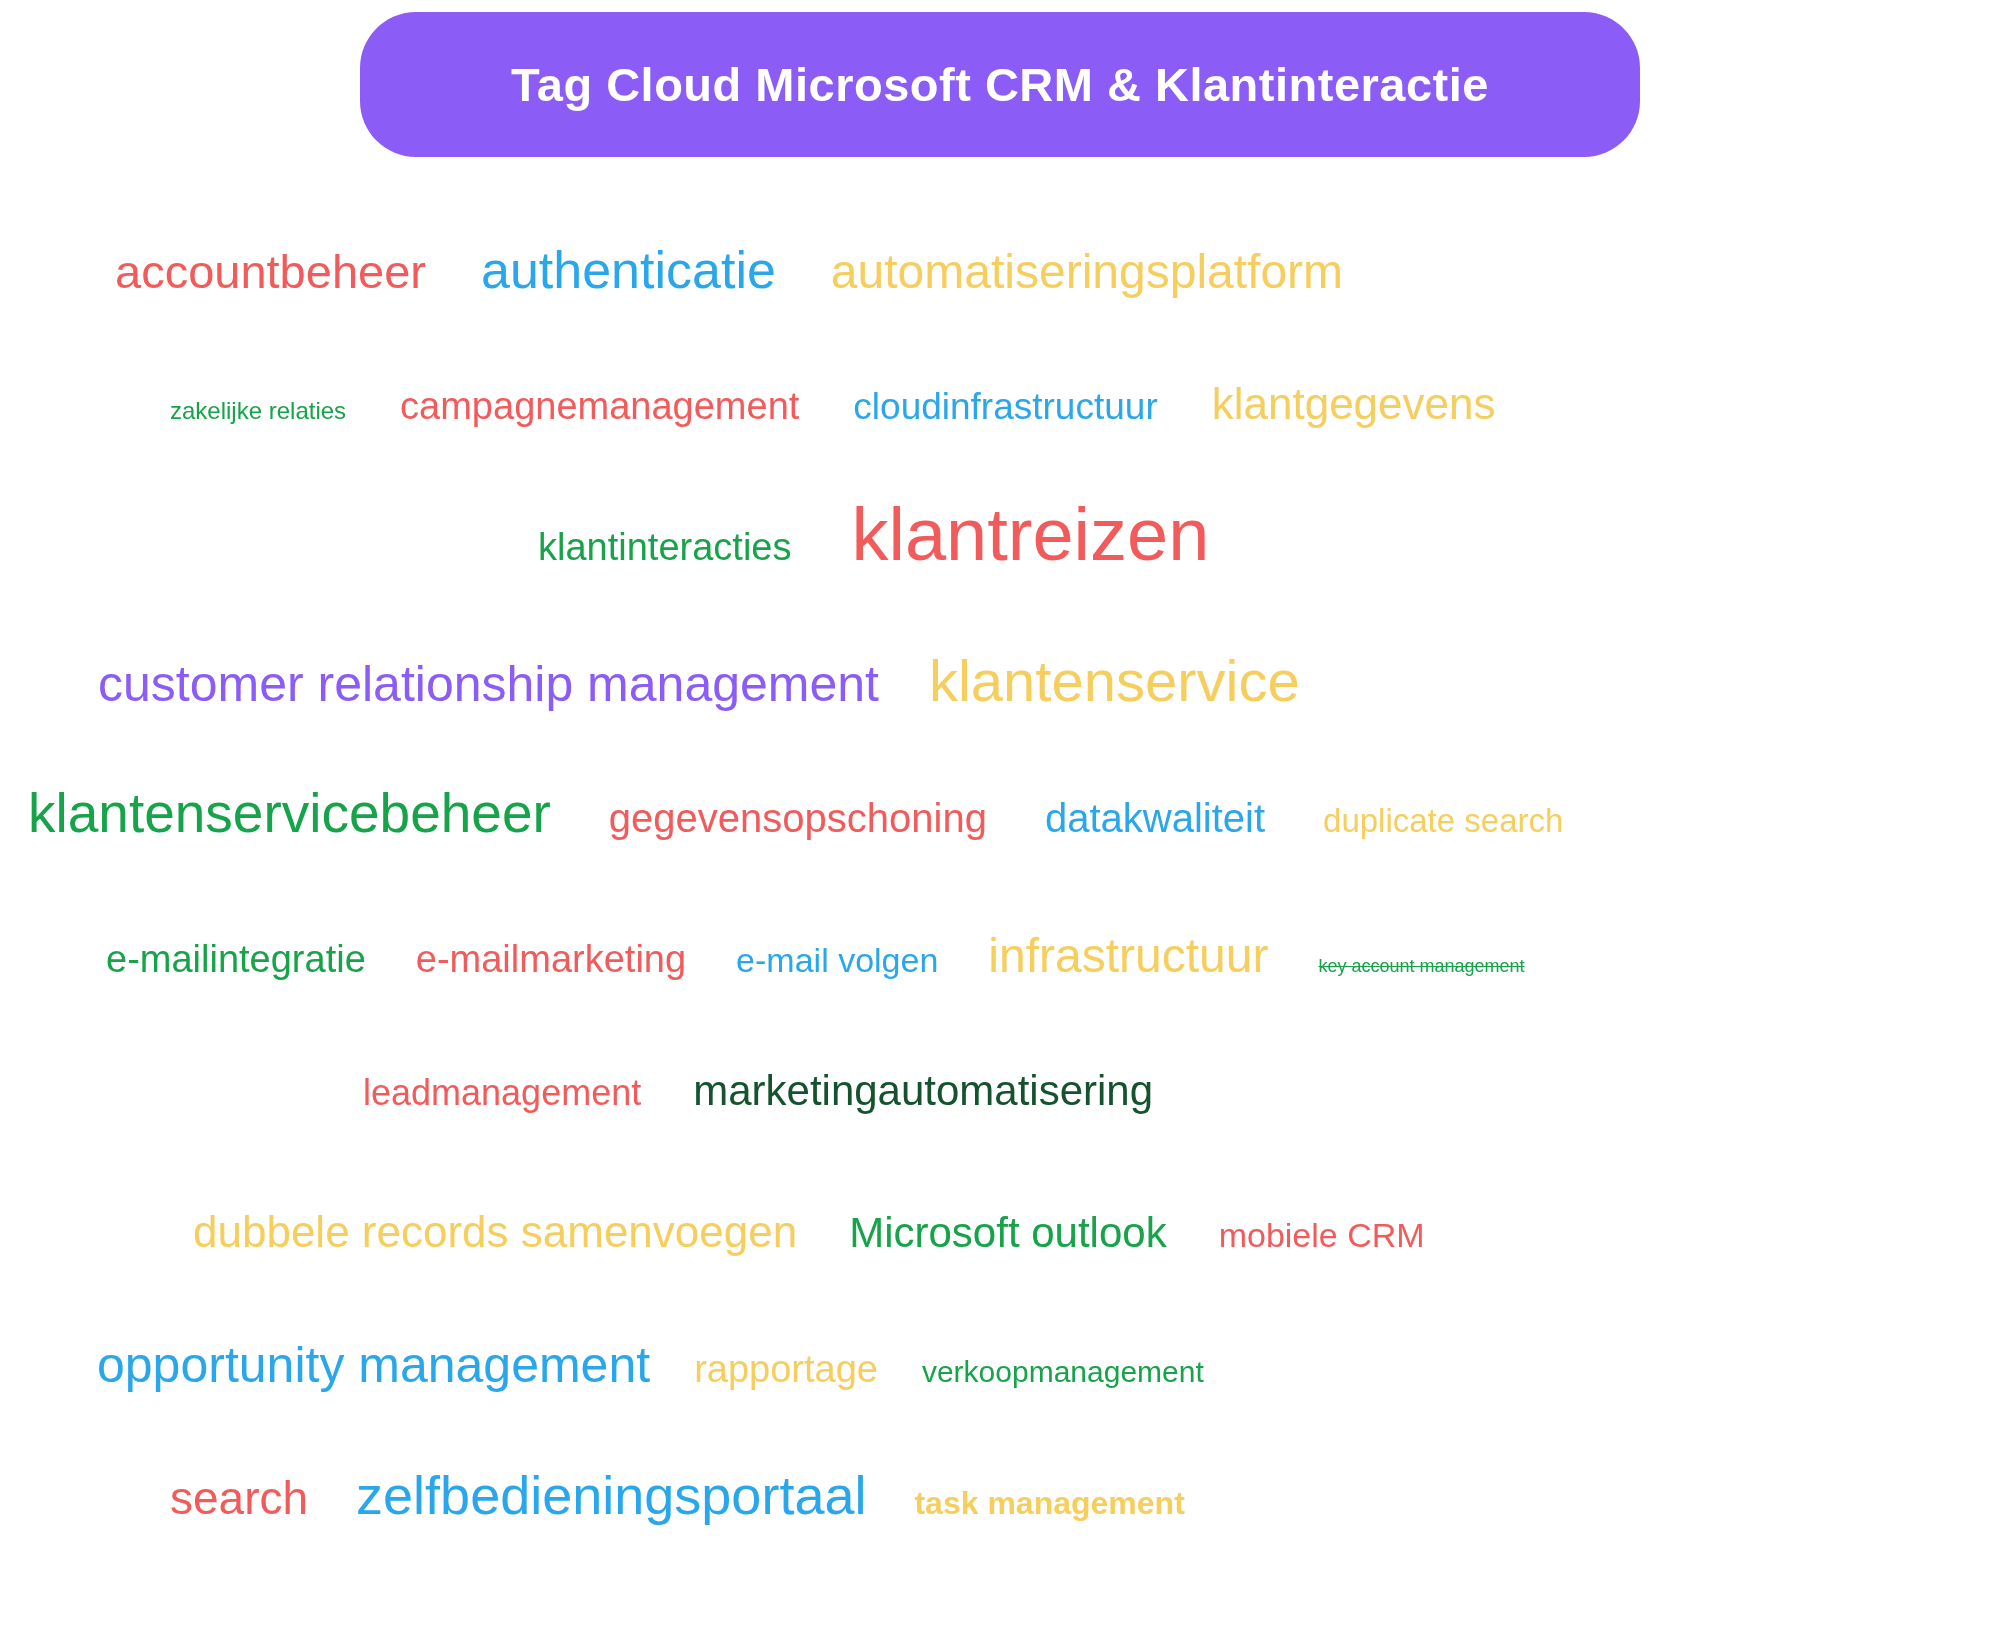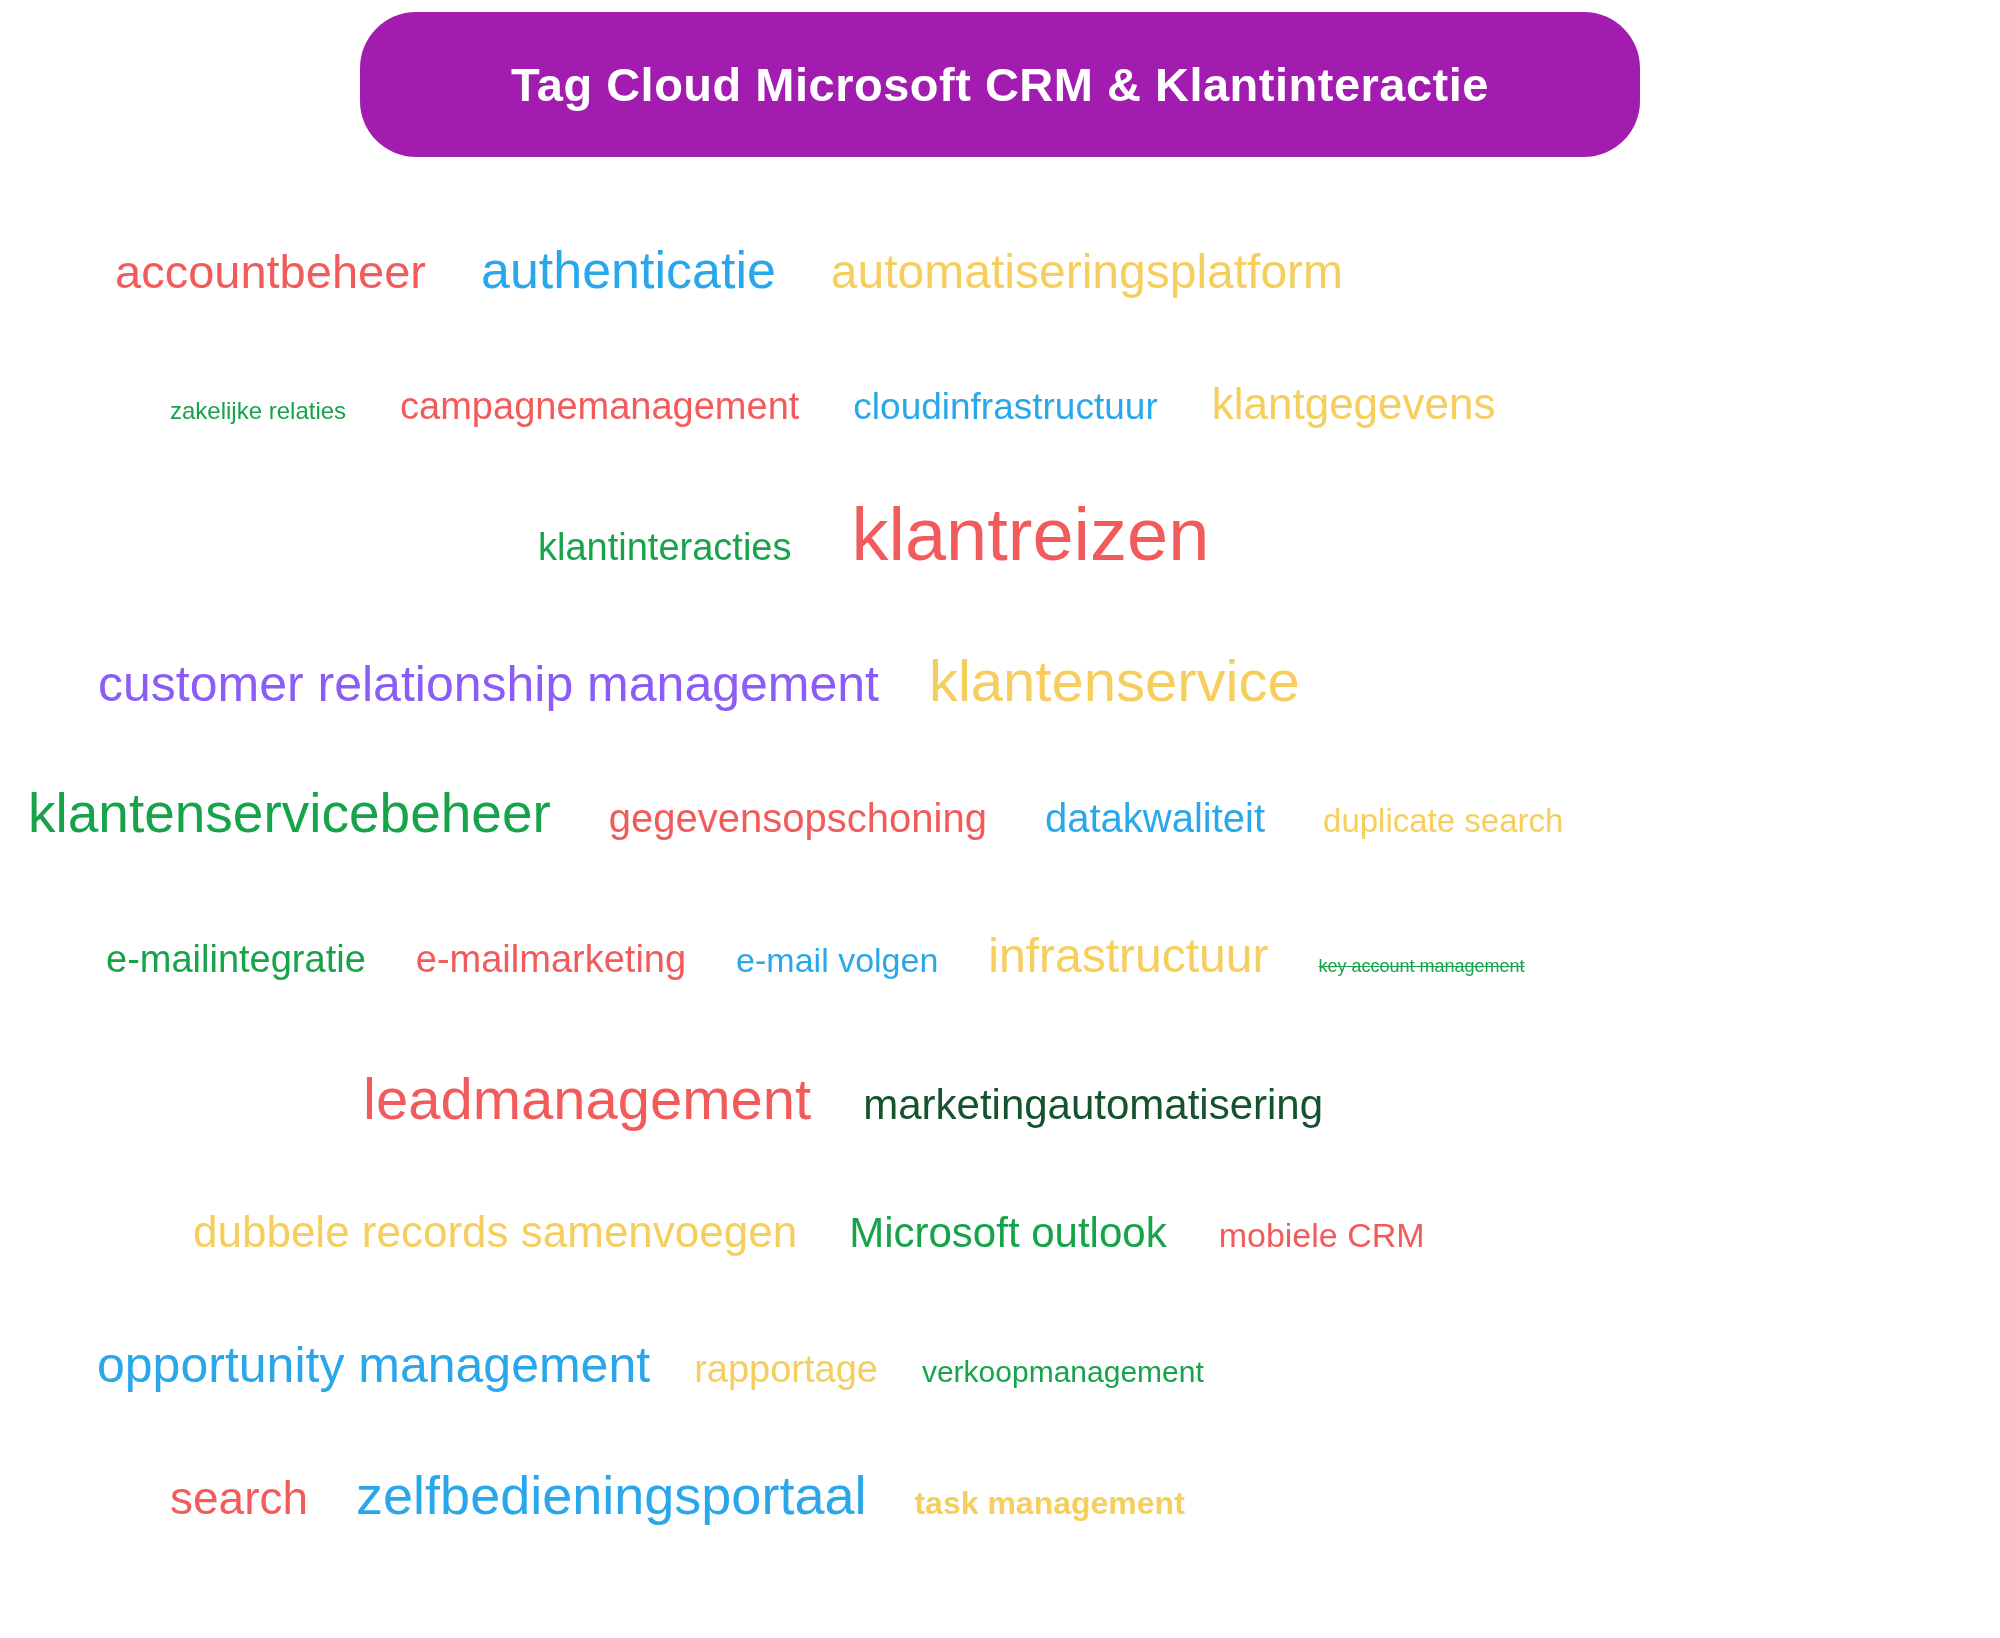--- a/index.html
+++ b/index.html
@@ -15,21 +15,21 @@
     background: #ffffff;
     overflow: hidden;
   }
   .header-pill {
     position: absolute;
     left: 360px;
     top: 12px;
     width: 1280px;
     height: 145px;
     border-radius: 56px;
-    background: #a21caf;
+    background: #8b5cf6;
     display: flex;
     align-items: center;
     justify-content: center;
   }
   .header-pill .title {
     color: #ffffff;
     font-size: 47px;
     font-weight: bold;
     letter-spacing: 0.5px;
     white-space: nowrap;
@@ -55,18 +55,18 @@
   <div class="header-pill">
     <span class="title">Tag Cloud Microsoft CRM &amp; Klantinteractie</span>
   </div>
   <div id="cloud">
       <div class="cloud-row" style="top: 244px; left: 115px;"><span class="tag-word" style="color: rgb(242, 91, 91); font-size: 47px;">accountbeheer</span><span class="tag-word" style="color: rgb(42, 167, 234); font-size: 52px; margin-left: 55px;">authenticatie</span><span class="tag-word" style="color: rgb(246, 206, 93); font-size: 48px; margin-left: 55px;">automatiseringsplatform</span></div>
       <div class="cloud-row" style="top: 382px; left: 170px;"><span class="tag-word" style="color: rgb(23, 163, 74); font-size: 24px;">zakelijke relaties</span><span class="tag-word" style="color: rgb(242, 91, 91); font-size: 38px; margin-left: 54px;">campagnemanagement</span><span class="tag-word" style="color: rgb(42, 167, 234); font-size: 37px; margin-left: 54px;">cloudinfrastructuur</span><span class="tag-word" style="color: rgb(246, 206, 93); font-size: 44px; margin-left: 54px;">klantgegevens</span></div>
       <div class="cloud-row" style="top: 498px; left: 538px;"><span class="tag-word" style="color: rgb(23, 163, 74); font-size: 38px;">klantinteracties</span><span class="tag-word" style="color: rgb(242, 91, 91); font-size: 74px; margin-left: 60px;">klantreizen</span></div>
       <div class="cloud-row" style="top: 652px; left: 98px;"><span class="tag-word" style="color: #8b5cf6; font-size: 50px;">customer relationship management</span><span class="tag-word" style="color: rgb(246, 206, 93); font-size: 58px; margin-left: 50px;">klantenservice</span></div>
       <div class="cloud-row" style="top: 786px; left: 28px;"><span class="tag-word" style="color: rgb(23, 163, 74); font-size: 55px;">klantenservicebeheer</span><span class="tag-word" style="color: rgb(242, 91, 91); font-size: 40px; margin-left: 58px;">gegevensopschoning</span><span class="tag-word" style="color: rgb(42, 167, 234); font-size: 40px; margin-left: 58px;">datakwaliteit</span><span class="tag-word" style="color: rgb(246, 206, 93); font-size: 33px; margin-left: 58px;">duplicate search</span></div>
       <div class="cloud-row" style="top: 932px; left: 106px;"><span class="tag-word" style="color: rgb(23, 163, 74); font-size: 38px;">e-mailintegratie</span><span class="tag-word" style="color: rgb(242, 91, 91); font-size: 38px; margin-left: 50px;">e-mailmarketing</span><span class="tag-word" style="color: rgb(42, 167, 234); font-size: 34px; margin-left: 50px;">e-mail volgen</span><span class="tag-word" style="color: rgb(246, 206, 93); font-size: 48px; margin-left: 50px;">infrastructuur</span><span class="tag-word strike" style="color: rgb(23, 163, 74); font-size: 18px; margin-left: 50px;">key account management</span></div>
-      <div class="cloud-row" style="top: 1070px; left: 363px;"><span class="tag-word" style="color: rgb(242, 91, 91); font-size: 58px; text-align: center;">leadmanagement</span><span class="tag-word" style="color: #14532d; font-size: 42px; margin-left: 52px;">marketingautomatisering</span></div>
+      <div class="cloud-row" style="top: 1070px; left: 363px;"><span class="tag-word" style="color: rgb(242, 91, 91); font-size: 36px; text-align: center;">leadmanagement</span><span class="tag-word" style="color: #14532d; font-size: 42px; margin-left: 52px;">marketingautomatisering</span></div>
       <div class="cloud-row" style="top: 1210px; left: 193px;"><span class="tag-word" style="color: rgb(246, 206, 93); font-size: 44px;">dubbele records samenvoegen</span><span class="tag-word" style="color: rgb(23, 163, 74); font-size: 42px; margin-left: 52px;">Microsoft outlook</span><span class="tag-word" style="color: rgb(242, 91, 91); font-size: 34px; margin-left: 52px;">mobiele CRM</span></div>
       <div class="cloud-row" style="top: 1340px; left: 97px;"><span class="tag-word" style="color: rgb(42, 167, 234); font-size: 50px;">opportunity management</span><span class="tag-word" style="color: rgb(246, 206, 93); font-size: 38px; margin-left: 44px;">rapportage</span><span class="tag-word" style="color: rgb(23, 163, 74); font-size: 30px; margin-left: 44px;">verkoopmanagement</span></div>
       <div class="cloud-row" style="top: 1468px; left: 170px;"><span class="tag-word" style="color: rgb(242, 91, 91); font-size: 46px;">search</span><span class="tag-word" style="color: rgb(42, 167, 234); font-size: 54px; margin-left: 48px;">zelfbedieningsportaal</span><span class="tag-word" style="color: rgb(246, 206, 93); font-size: 32px; margin-left: 48px; font-weight: bold;">task management</span></div>
     </div>
 </div>
 
 </body></html>

